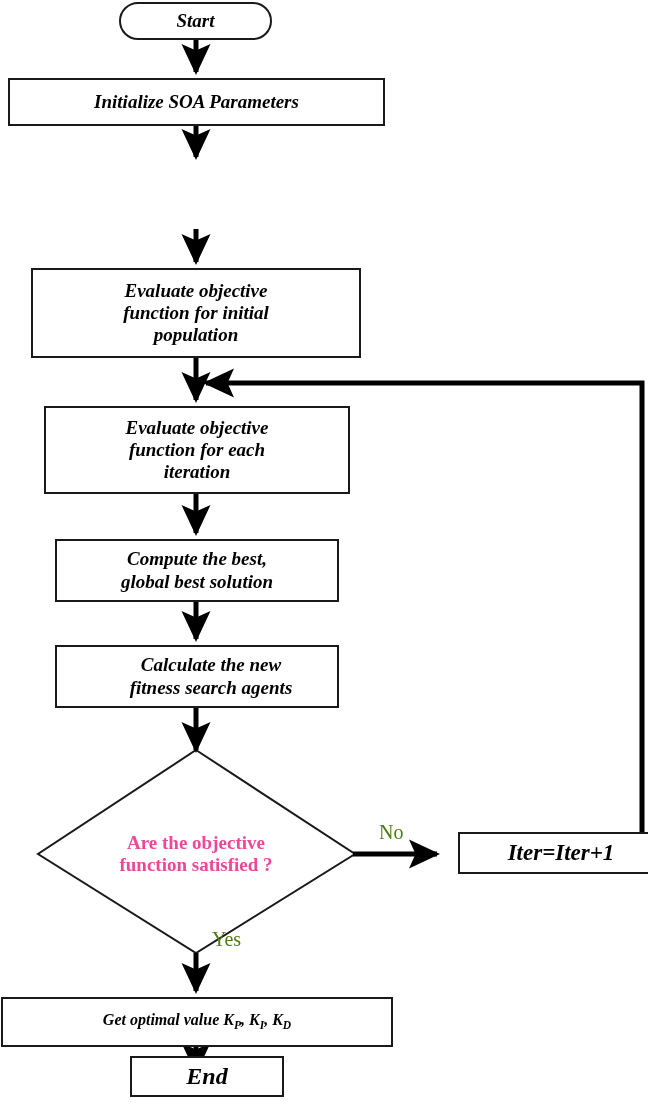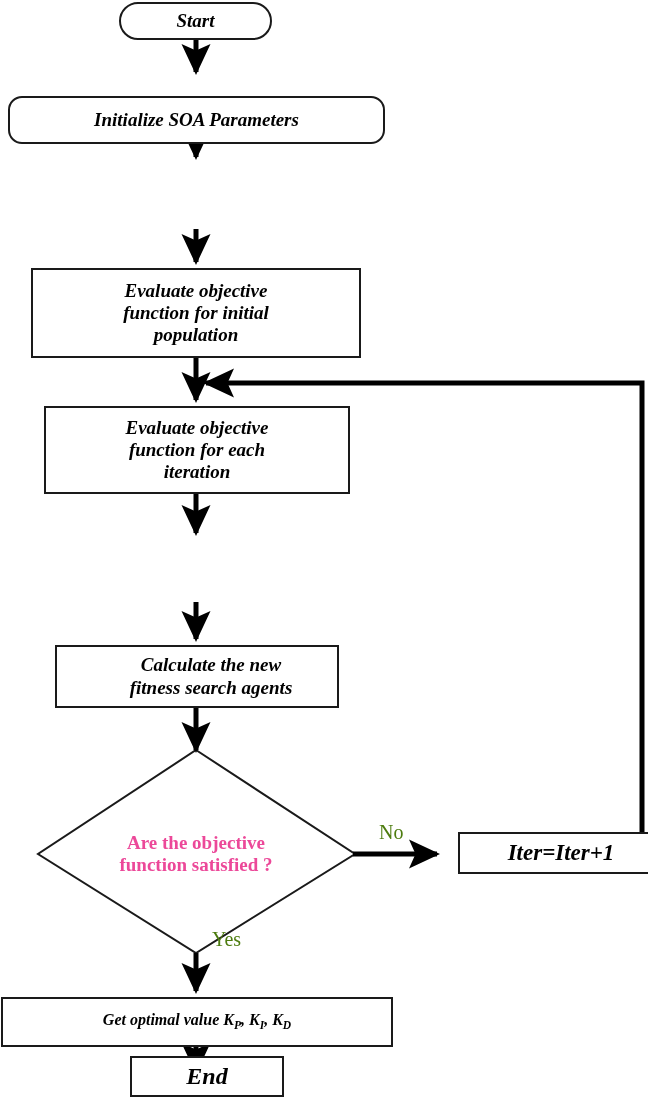--- a/index.html
+++ b/index.html
@@ -99,31 +99,33 @@
 
     <path d="M642,832 L642,383 L206,383" fill="none" stroke="#000000" stroke-width="5" marker-end="url(#arrowhead-left)"></path>
 
     <line x1="196" y1="953" x2="196" y2="991" stroke="#000000" stroke-width="5" marker-end="url(#arrowhead)"></line>
 
     <line x1="196" y1="1047" x2="196" y2="1071" stroke="#000000" stroke-width="5" marker-end="url(#arrowhead)"></line>
   </svg>
 
   <div class="node oval" style="left:119px; top:2px; width:153px; height:38px; font-size:19px;">Start</div>
 
-  <div class="node" style="left:8px; top:96px; width:377px; height:48px; font-size:19px;border-radius:14px;">Initialize SOA Parameters</div>
+  <div class="node" style="left:8px; top:78px; width:377px; height:48px; font-size:19px;">Initialize SOA Parameters</div>
 
 
   <div class="node" style="left:31px; top:268px; width:330px; height:90px; font-size:19px;">Evaluate objective
 function for initial
 population</div>
 
   <div class="node" style="left:44px; top:406px; width:306px; height:88px; font-size:19px;">Evaluate objective
 function for each
 iteration</div>
 
+  <div class="node" style="left:55px; top:539px; width:284px; height:63px; font-size:19px;">Compute the best,
+global best solution</div>
 
   <div class="node" style="left:55px; top:645px; width:284px; height:63px; font-size:19px;padding-left:28px;">Calculate the new
 fitness search agents</div>
 
   <div class="diamond-label" style="left:56px; top:824px; width:280px; height:60px; font-size:19px;">Are the objective
 function satisfied ?</div>
 
   <div class="edge-label" style="left:379px; top:821px; font-size:20px;">No</div>
 
   <div class="edge-label" style="left:212px; top:928px; font-size:20px;">Yes</div>

